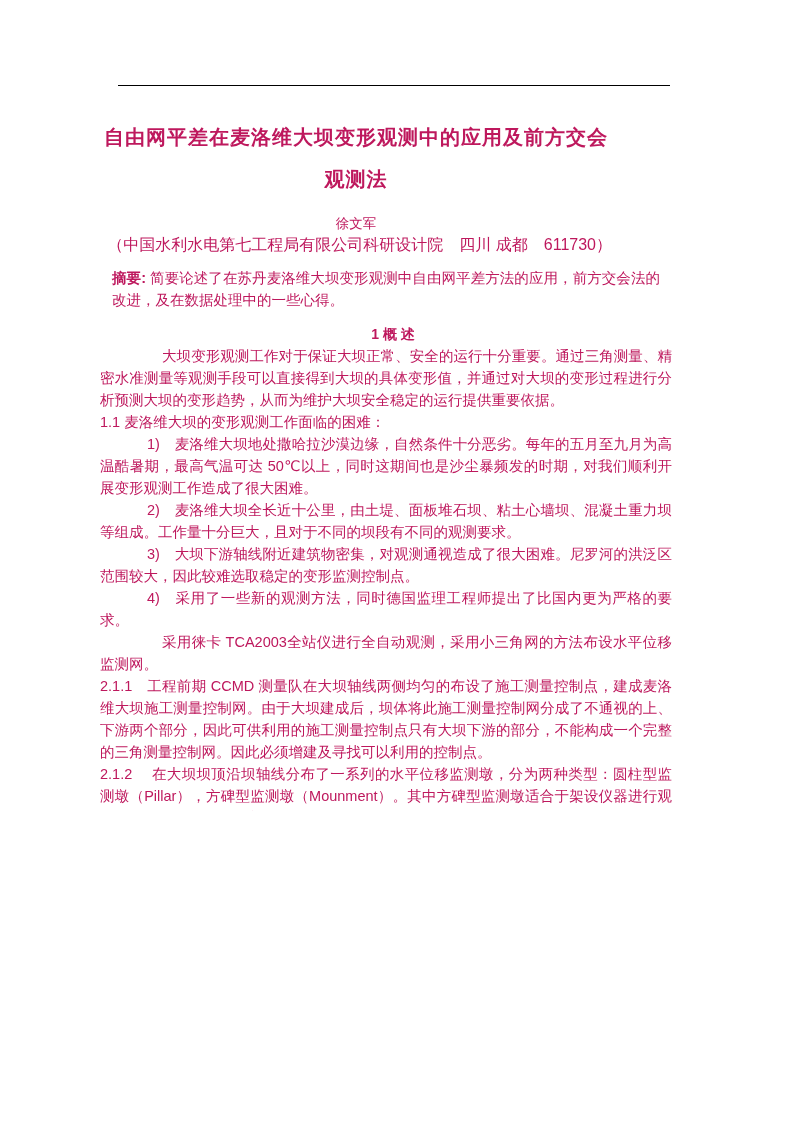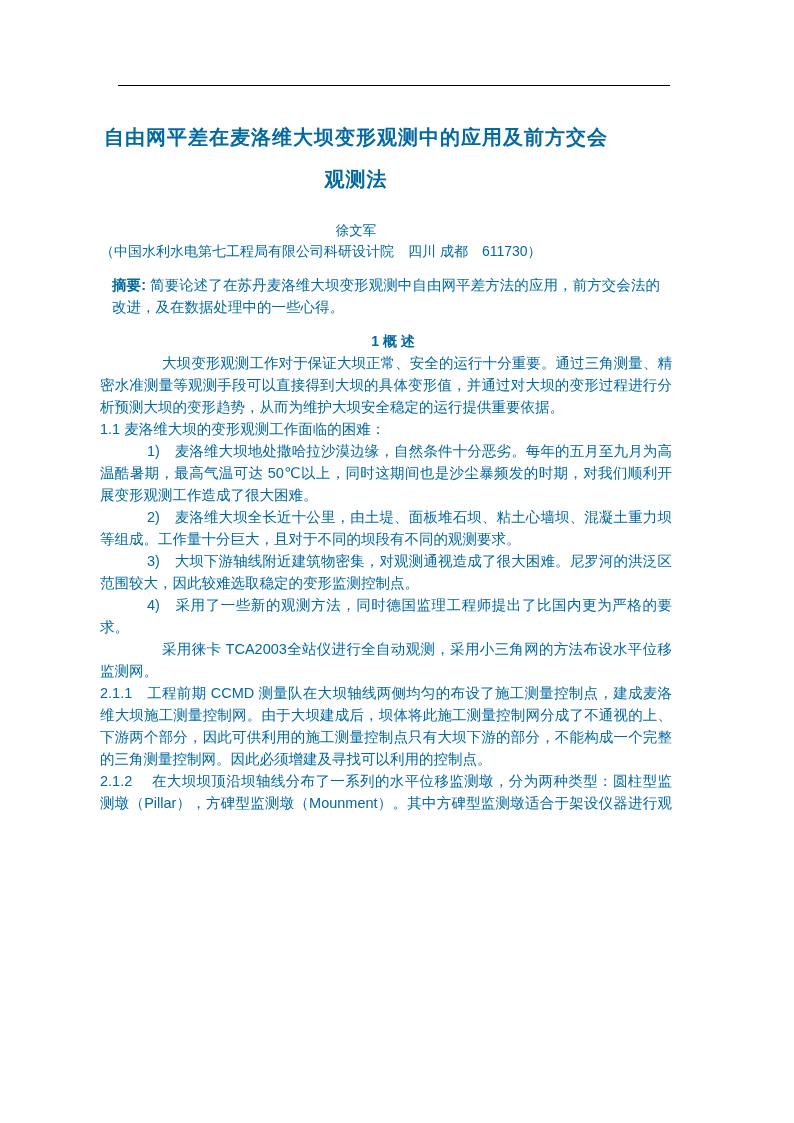--- a/index.html
+++ b/index.html
@@ -1,20 +1,20 @@
 <!DOCTYPE html>
 <html><head>
 <meta charset="utf-8">
 <style>
   html, body { margin:0; padding:0; background:#ffffff; }
   .page {
     position:relative;
     width:794px; height:811px;
     background:#ffffff;
-    color:#0369a1;
+    color:#be185d;
     font-family:"Liberation Sans","DejaVu Sans",sans-serif;
     overflow:hidden;
     text-decoration:underline;
   }
   .header-rule {
     position:absolute;
     left:118px; top:85px;
     width:552px; height:1px;
     background:#000;
   }
@@ -27,29 +27,29 @@
     margin-top:116px;
     width:512px;
     text-align:center;
     font-weight:bold;
     font-size:20px;
     line-height:42px;
     letter-spacing:1px;
   }
   .author-line {
     width:512px;
-    margin-top:20px;
+    margin-top:13px;
     text-align:center;
     font-size:13.5px;
     line-height:21px;
   }
   .affiliation-line {
     width:512px;
-    text-align:left;
-    font-size:14px;
+    text-align:right;
+    font-size:16px;
     line-height:21px;
   }
   .blocks { margin-top:0; }
   .p {
     margin:12px;
     font-size:14.5px;
     line-height:22px;
     text-align:justify;
     text-justify:inter-ideograph;
   }

